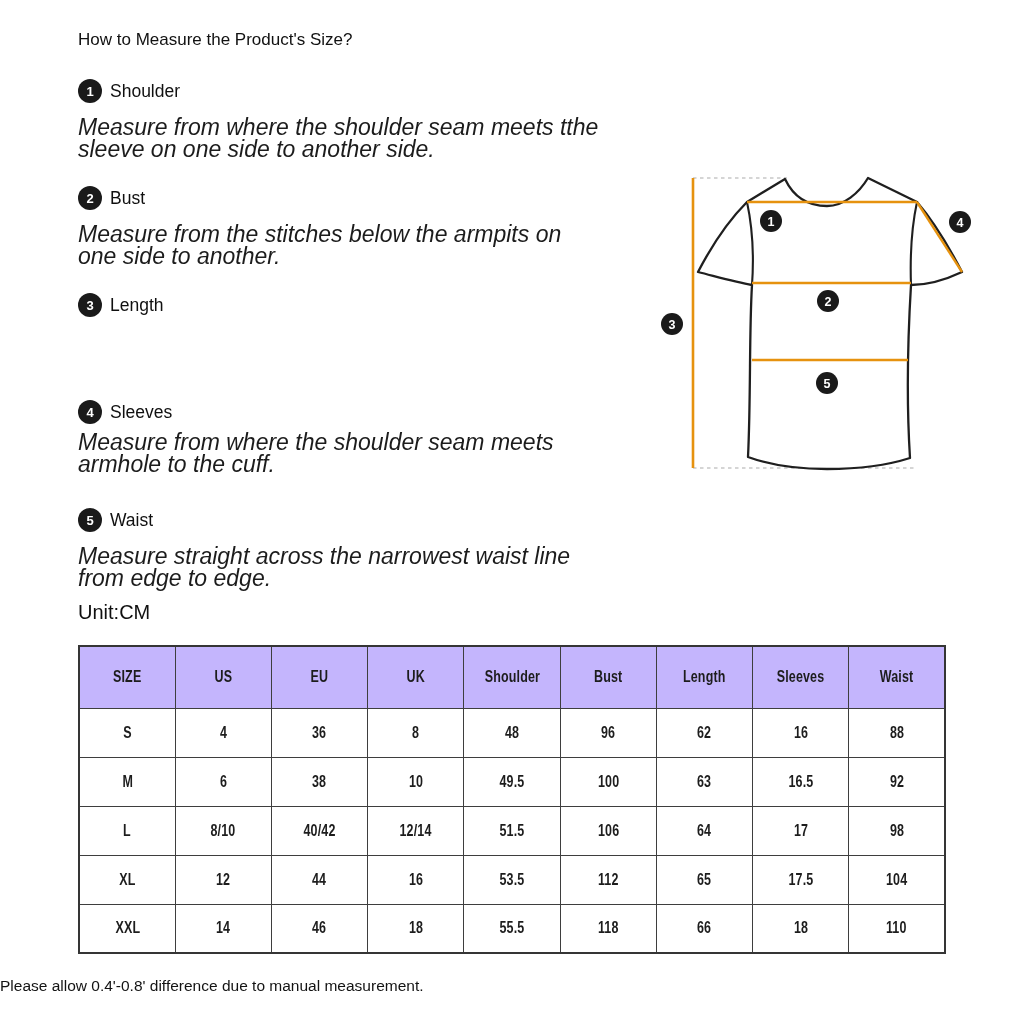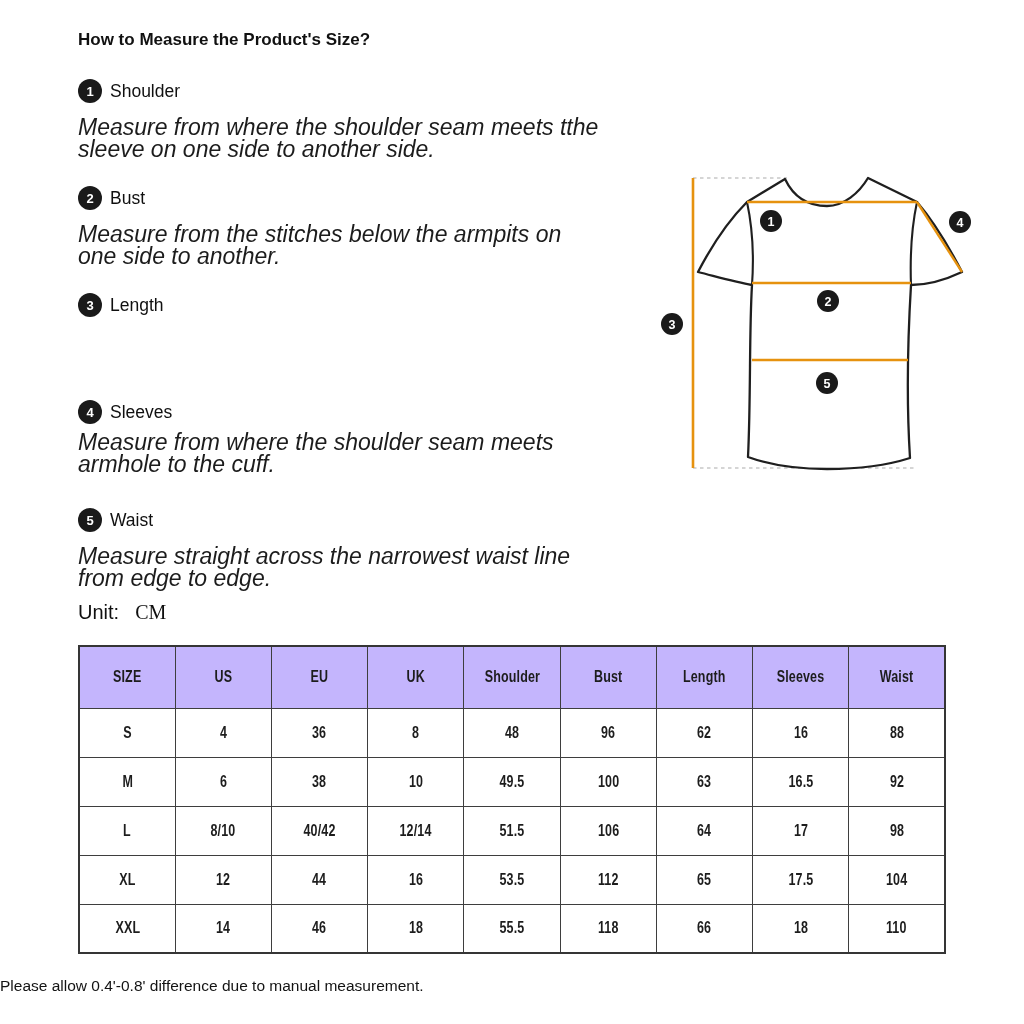--- a/index.html
+++ b/index.html
@@ -2,35 +2,35 @@
 <html><head>
 <meta charset="utf-8">
 <style>
   * { margin: 0; padding: 0; box-sizing: border-box; }
   html, body { background: #ffffff; }
   body { font-family: "Liberation Sans", sans-serif; color: #161616; }
   #page { position: relative; width: 1024px; height: 1024px; background: #fff; overflow: hidden; }
 
   .abs { position: absolute; }
 
-  .page-title { left: 78px; top: 30px; font-size: 17px; font-weight: 700; color: #111; }
+  .page-title { left: 78px; top: 30px; font-size: 17px; font-weight: 400; color: #111; }
 
   .section-heading { left: 78px; display: flex; align-items: center; gap: 8px; }
   .badge {
     width: 24px; height: 24px; border-radius: 50%;
     background: #1a1a1a; color: #fff;
     display: inline-flex; align-items: center; justify-content: center;
     font-size: 13px; font-weight: bold; flex: 0 0 auto;
   }
   .section-label { font-size: 17.5px; font-weight: 500; color: #101010; }
 
   .section-desc { left: 78px; width: 525px; font-size: 23px; line-height: 22px; color: #1c1c1c; font-style: italic; }
 
   .unit-line { left: 78px; top: 601px; font-size: 20px; color: #101010; }
-  .unit-line .unit-value { margin-left: 16px; font-family: Liberation Serif, serif; }
+  .unit-line .unit-value { margin-left: 0; }
 
   table.size-table {
     position: absolute; left: 78px; top: 645px; width: 868px;
     border-collapse: collapse; table-layout: fixed;
     border: 2.5px solid #353535;
   }
   table.size-table th, table.size-table td {
     border: 1.5px solid #3e3e3e; text-align: center; vertical-align: middle;
     color: #1d1d1d; overflow: hidden;
   }

